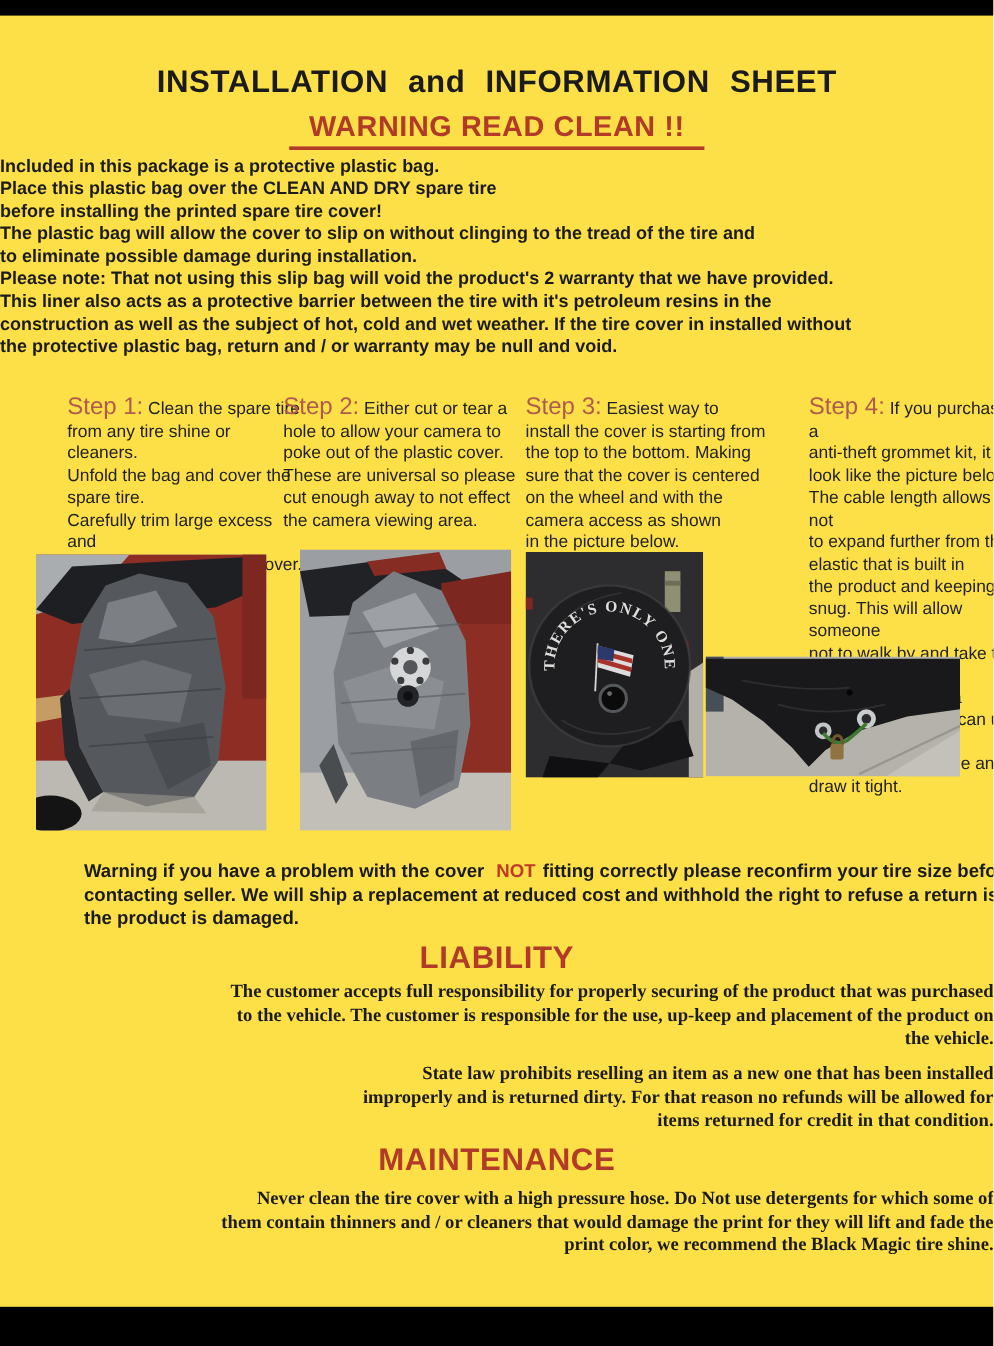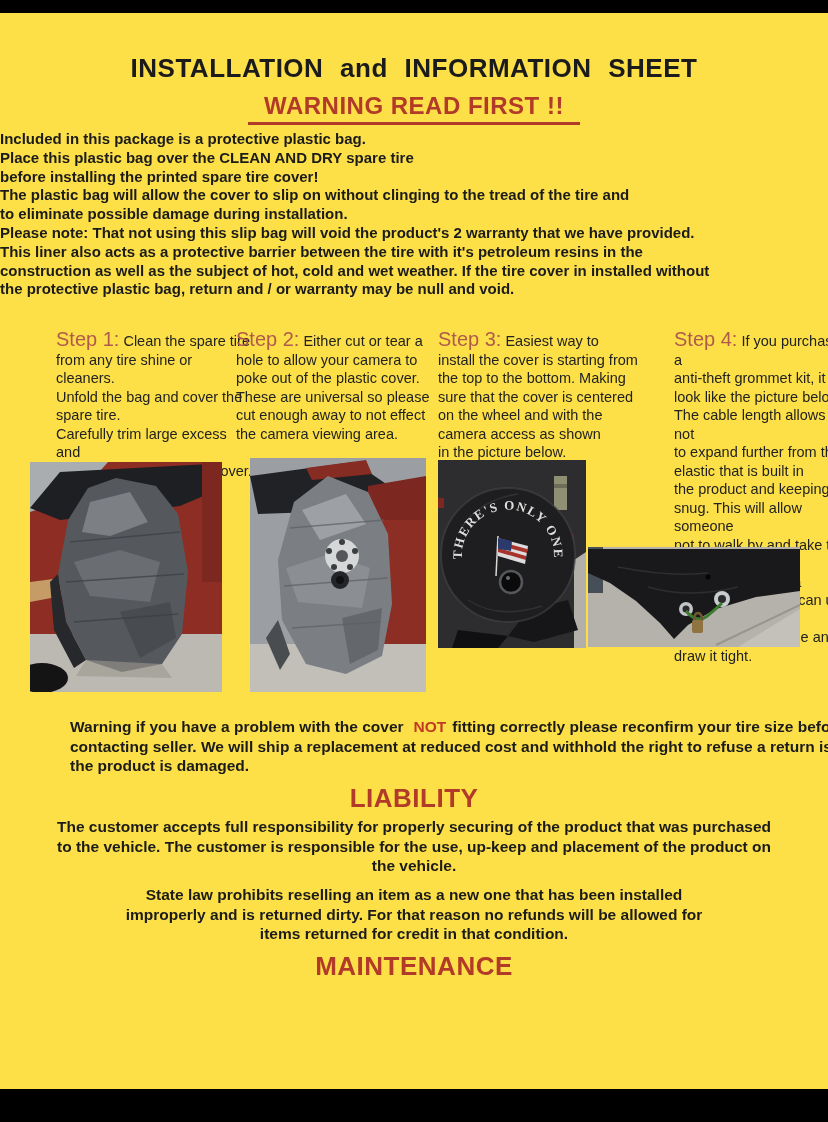--- a/index.html
+++ b/index.html
@@ -53,38 +53,38 @@
   .not{color:var(--not-red);margin:0 6px 0 10px;}
 
   .sec-head{
     position:absolute;left:0;width:100%;text-align:center;
     font-size:26px;font-weight:bold;color:var(--accent-red);letter-spacing:.5px;
   }
   #liab-head{top:783px;}
   #maint-head{top:951px;}
 
   .para{
-    position:absolute;left:0;width:100%;text-align:center;
-    font-size:15.5px;font-weight:bold;line-height:19.5px;white-space:pre-line;
+    position:absolute;left:0;width:100%;text-align:right;
+    font-size:15.5px;font-weight:bold;line-height:19.5px;white-space:pre-line;font-family:Liberation Serif, serif;
   }
   #liab-p1{top:817px;}
   #liab-p2{top:885px;}
   #maint-p{top:989px;}
 </style>
 </head>
 <body>
 
 <div class="sheet">
 
   <div class="bar bar-top"></div>
 
   <div class="title">INSTALLATION and INFORMATION SHEET</div>
 
   <div class="warn-wrap">
-    <span class="warn-head">WARNING READ FIRST !!</span>
+    <span class="warn-head">WARNING READ CLEAN !!</span>
   </div>
 
   <div class="intro">Included in this package is a protective plastic bag.
 Place this plastic bag over the CLEAN AND DRY spare tire
 before installing the printed spare tire cover!
 The plastic bag will allow the cover to slip on without clinging to the tread of the tire and
 to eliminate possible damage during installation.
 Please note: That not using this slip bag will void the product's 2 warranty that we have provided.
 This liner also acts as a protective barrier between the tire with it's petroleum resins in the
 construction as well as the subject of hot, cold and wet weather. If the tire cover in installed without
@@ -241,16 +241,19 @@
 
   <div class="sec-head" id="liab-head">LIABILITY</div>
   <div class="para" id="liab-p1">The customer accepts full responsibility for properly securing of the product that was purchased
 to the vehicle. The customer is responsible for the use, up-keep and placement of the product on
 the vehicle.</div>
   <div class="para" id="liab-p2">State law prohibits reselling an item as a new one that has been installed
 improperly and is returned dirty. For that reason no refunds will be allowed for
 items returned for credit in that condition.</div>
 
   <div class="sec-head" id="maint-head">MAINTENANCE</div>
+  <div class="para" id="maint-p">Never clean the tire cover with a high pressure hose. Do Not use detergents for which some of
+them contain thinners and / or cleaners that would damage the print for they will lift and fade the
+print color, we recommend the Black Magic tire shine.</div>
 
   <div class="bar bar-bottom"></div>
 
 </div>
 
 </body></html>

